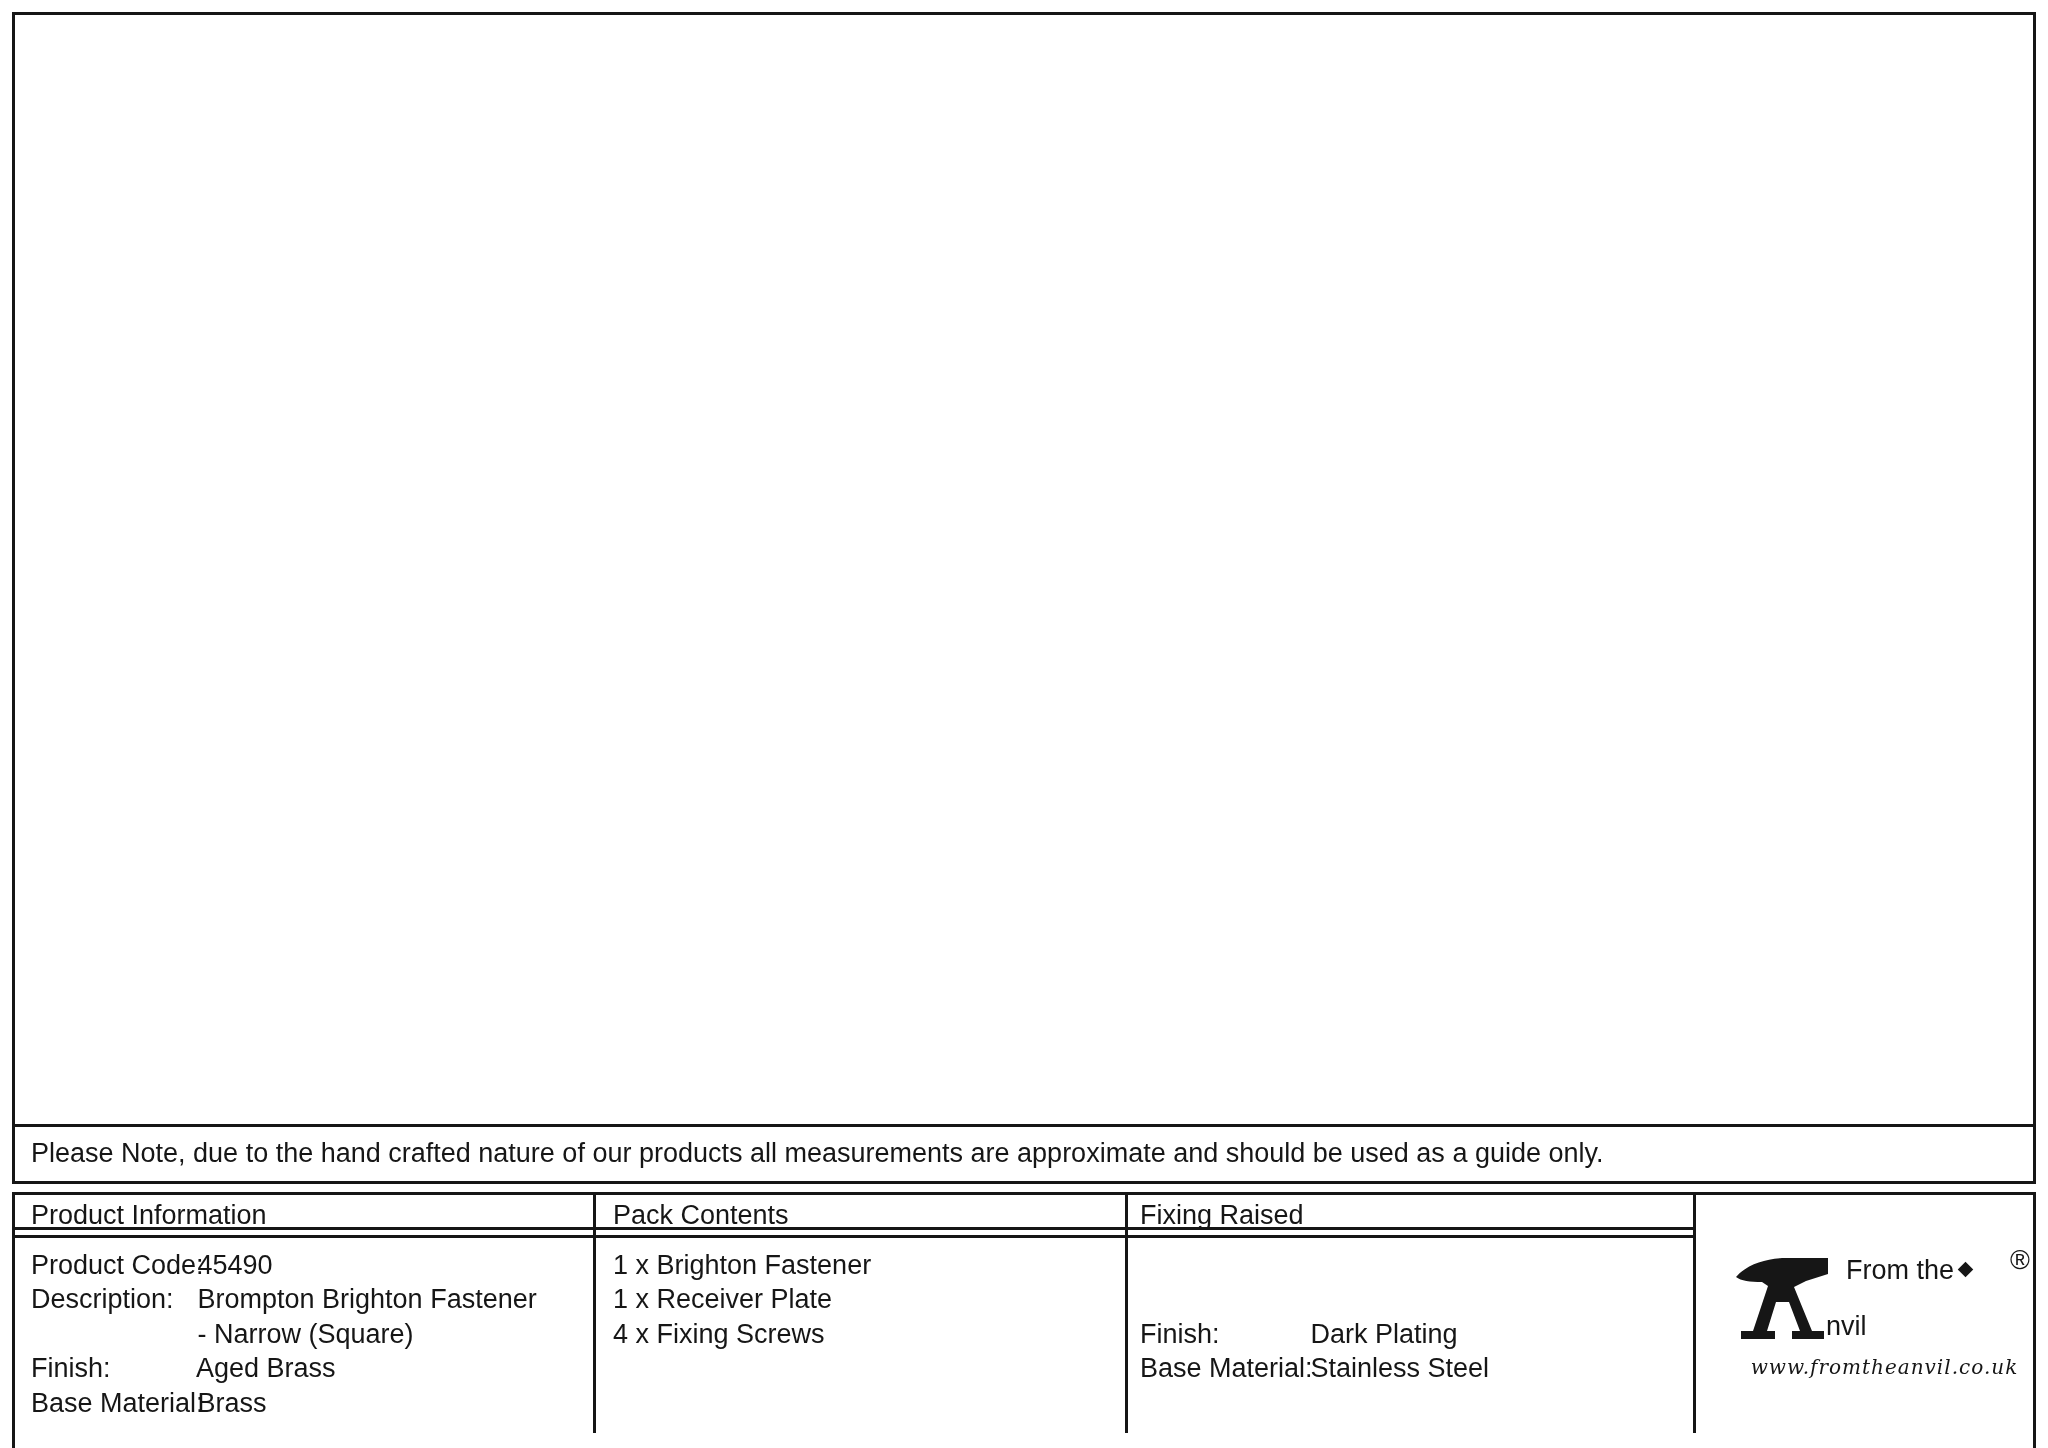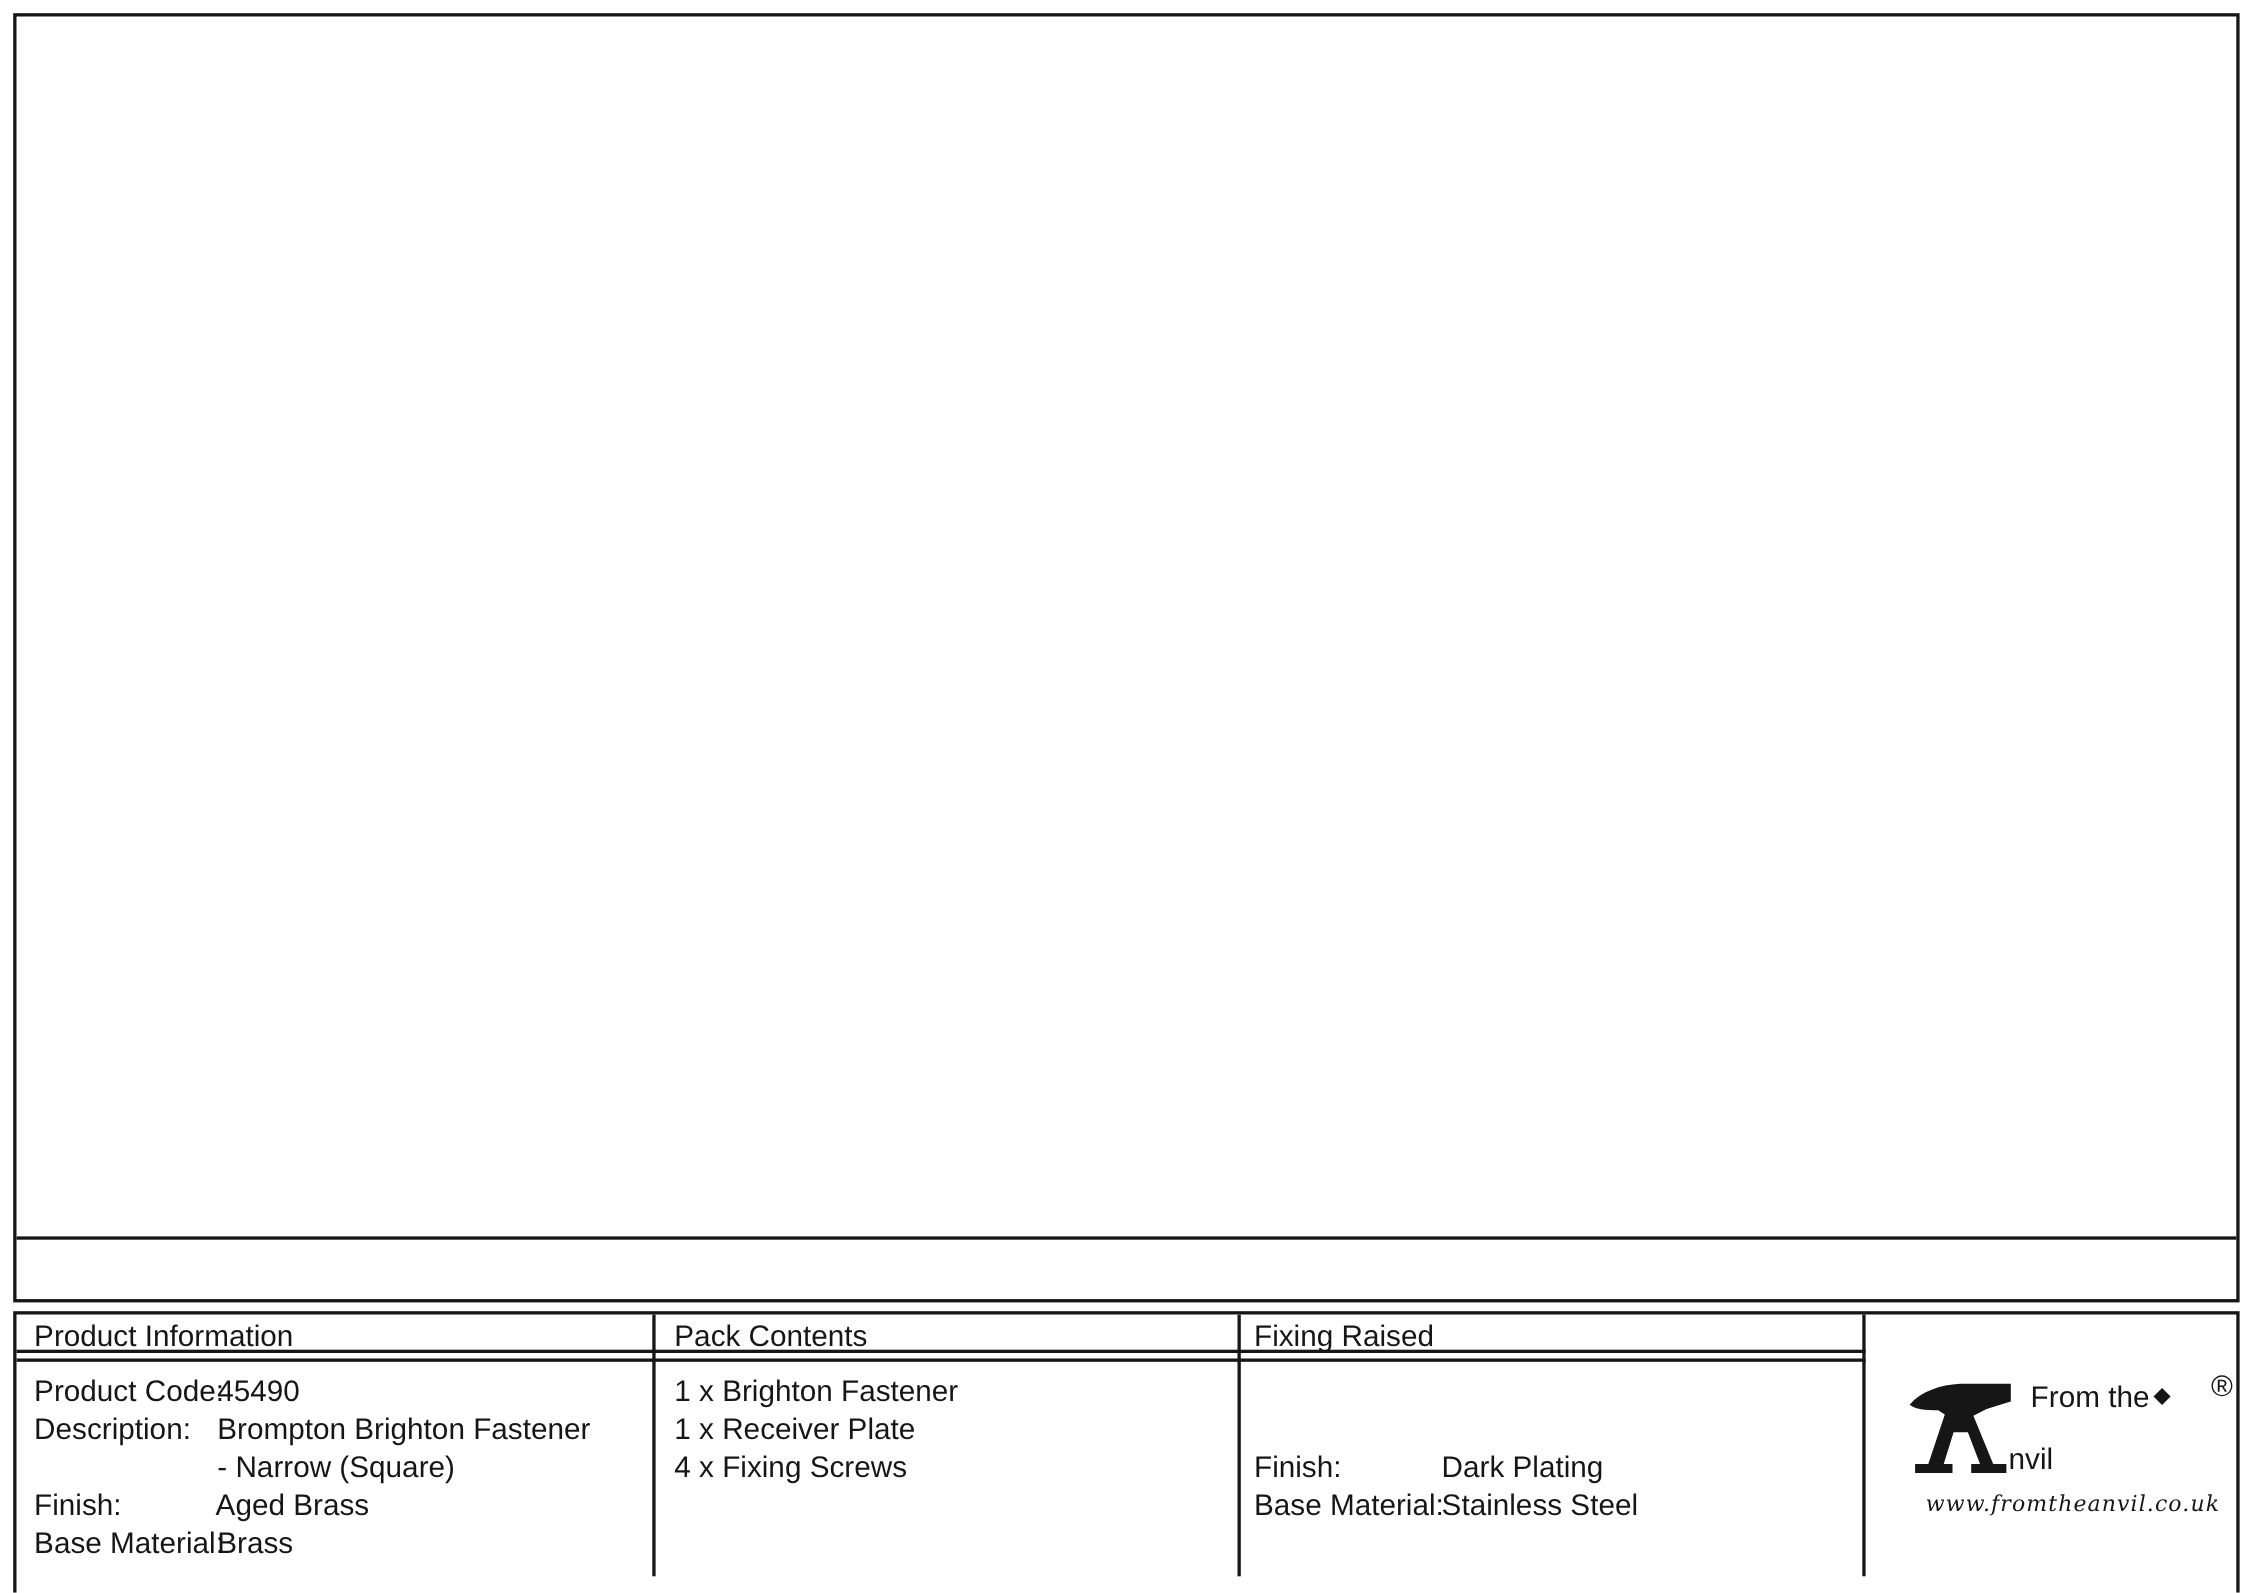--- a/index.html
+++ b/index.html
@@ -122,20 +122,21 @@
     <g stroke="#161616" stroke-width="1.8" fill="none">
       <path d="M716,807 H796 M716,954 H796"></path>
       <line x1="728" y1="813" x2="728" y2="948" marker-start="url(#ar)" marker-end="url(#ar)"></line>
       <rect x="711" y="864" width="34" height="29" fill="#fff" stroke="none"></rect>
     </g>
     <text x="729" y="888" text-anchor="middle">20</text>
   </svg>
 
   <div id="frame-drawing" class="frame">
     <div id="note-divider"></div>
+    <div id="note-text">Please Note, due to the hand crafted nature of our products all measurements are approximate and should be used as a guide only.</div>
   </div>
 
   <div id="frame-table" class="frame">
     <div class="vdiv" style="left:578px"></div>
     <div class="vdiv" style="left:1110px"></div>
     <div class="vdiv" style="left:1678px"></div>
     <div class="hline" style="top:32px;width:1681px"></div>
     <div class="hline" style="top:40px;width:1681px"></div>
 
     <div class="th" style="left:16px">Product Information</div>

